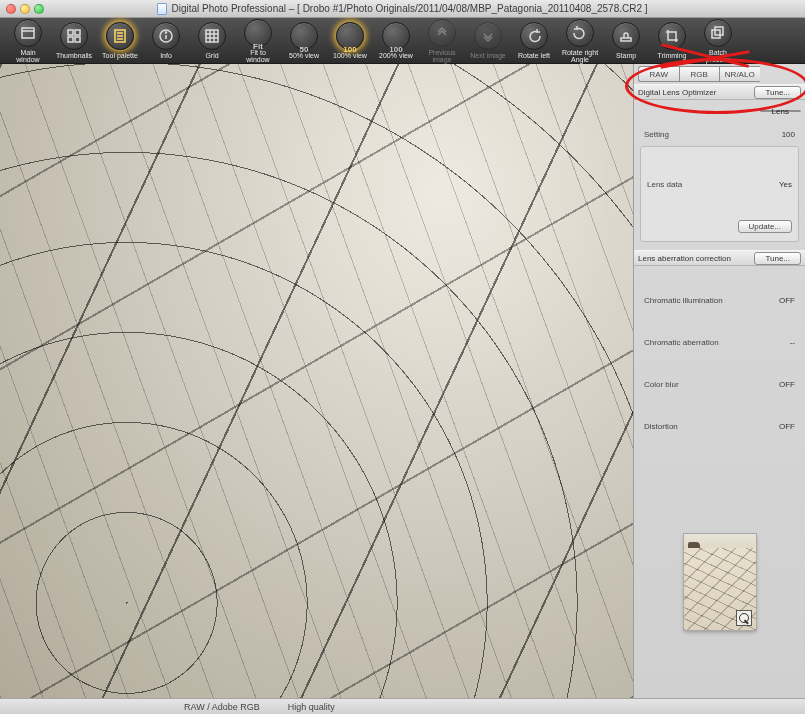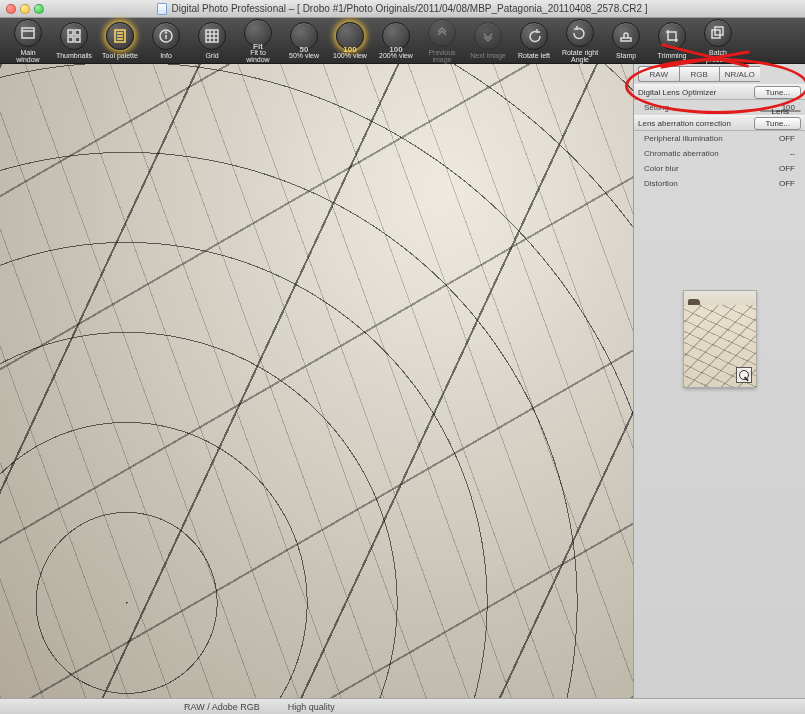--- a/index.html
+++ b/index.html
@@ -46,21 +46,21 @@
   .panel { width:172px; background:linear-gradient(#d9d9d9,#d0d0d0); border-left:1px solid #9e9e9e; display:flex; flex-direction:column; }
   .tabrow { display:flex; height:16px; margin:2px 4px; gap:0; }
   .tab { flex:1; font-size:8px; display:flex; align-items:center; justify-content:center; background:linear-gradient(#fafafa,#d8d8d8); border:1px solid #8e8e8e; border-right-width:0; cursor:pointer; color:#444;}
   .tab:first-child { border-radius:3px 0 0 3px; }
   .tab:last-child { border-radius:0 3px 3px 0; border-right-width:1px;margin-top:44px; }
   .tab.active { background:linear-gradient(#bfbfbf,#9f9f9f); color:#222; }
 
   .section-head { height:16px; background:linear-gradient(#efefef,#d8d8d8); border-top:1px solid #f5f5f5; border-bottom:1px solid #b3b3b3; display:flex; align-items:center; justify-content:space-between; padding:0 4px; font-size:8px; color:#333; }
   .btn { height:13px; background:linear-gradient(#ffffff,#dedede); border:1px solid #8e8e8e; border-radius:3px; font-size:8px; padding:0 10px; display:flex; align-items:center; cursor:pointer; }
 
-  .row { display:flex; align-items:center; justify-content:space-between; padding:3px 10px; font-size:8px; color:#444; }
+  .row { display:flex; align-items:center; justify-content:space-between; padding:3px 10px; font-size:8px; color:#444;margin-top:27px; }
   .row .val { color:#333; }
   .lensdata-block { background:#e2e2e2; border:1px solid #bcbcbc; border-radius:3px; margin:4px 6px 8px; padding:4px 6px 6px; }
   .lensdata-block .row { padding:2px 0; }
   .lensdata-block .btn { margin-left:auto; }
 
   .thumb-area { flex:1; display:flex; align-items:flex-start; justify-content:center; padding-top:100px; }
   .thumb { width:72px; height:96px; background:#fff; box-shadow:0 0 0 1px #aaa, 0 2px 4px rgba(0,0,0,.3); position:relative; overflow:hidden; }
   .thumb-sky { height:14px; background:linear-gradient(#e8e4da,#e0d9c7); }
   .thumb-hill { position:absolute; top:8px; left:4px; width:12px; height:8px; background:#5e5244; border-radius:2px 4px 0 0; }
   .thumb-ground { position:absolute; top:14px; left:0; right:0; bottom:0;
@@ -255,28 +255,38 @@
       </div>
 
     <div class="section-head">
       <span>Digital Lens Optimizer</span>
       <span class="btn">Tune...</span>
     </div>
     <div class="row">
       <span>Setting</span>
       <span class="val">100</span>
     </div>
+    <div class="lensdata-block">
+      <div class="row" style="padding:2px 0;">
+        <span>Lens data</span>
+        <span class="val">Yes</span>
+      </div>
+      <div class="row" style="padding:2px 0;">
+        <span></span>
+        <span class="btn">Update...</span>
+      </div>
+    </div>
 
     <div class="section-head">
       <span>Lens aberration correction</span>
       <span class="btn">Tune...</span>
     </div>
     <div id="lac-rows">
         <div class="row">
-          <span>Peripheral illumination</span>
+          <span>Chromatic illumination</span>
           <span class="val">OFF</span>
         </div>
         <div class="row">
           <span>Chromatic aberration</span>
           <span class="val">--</span>
         </div>
         <div class="row">
           <span>Color blur</span>
           <span class="val">OFF</span>
         </div>

